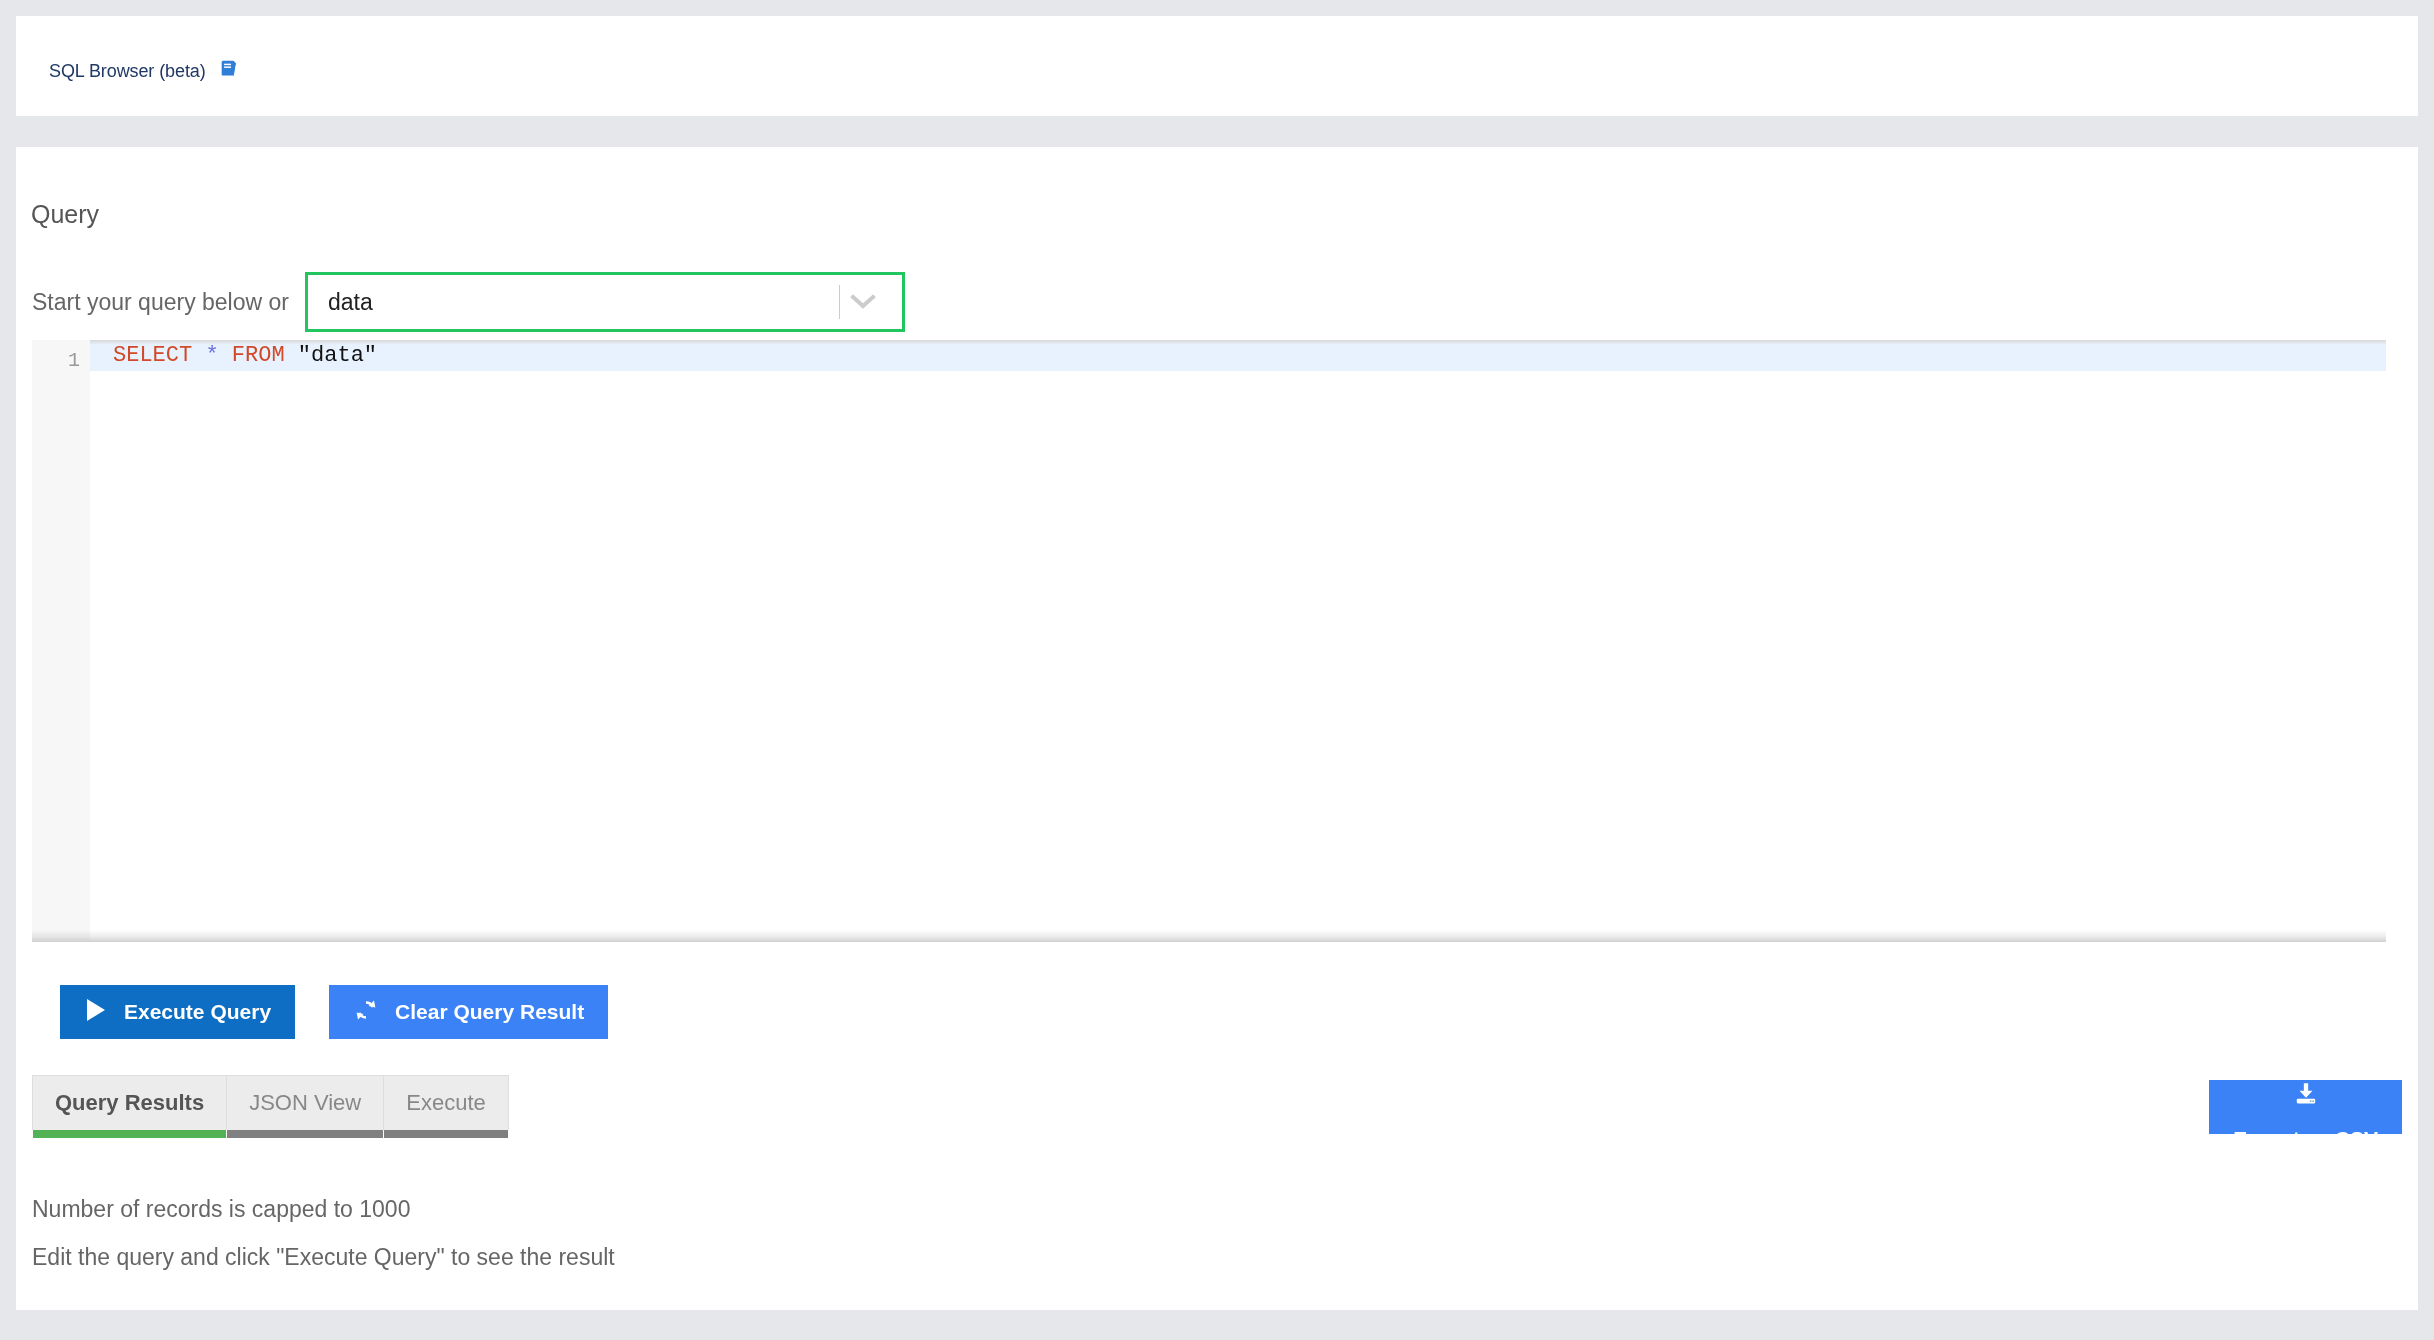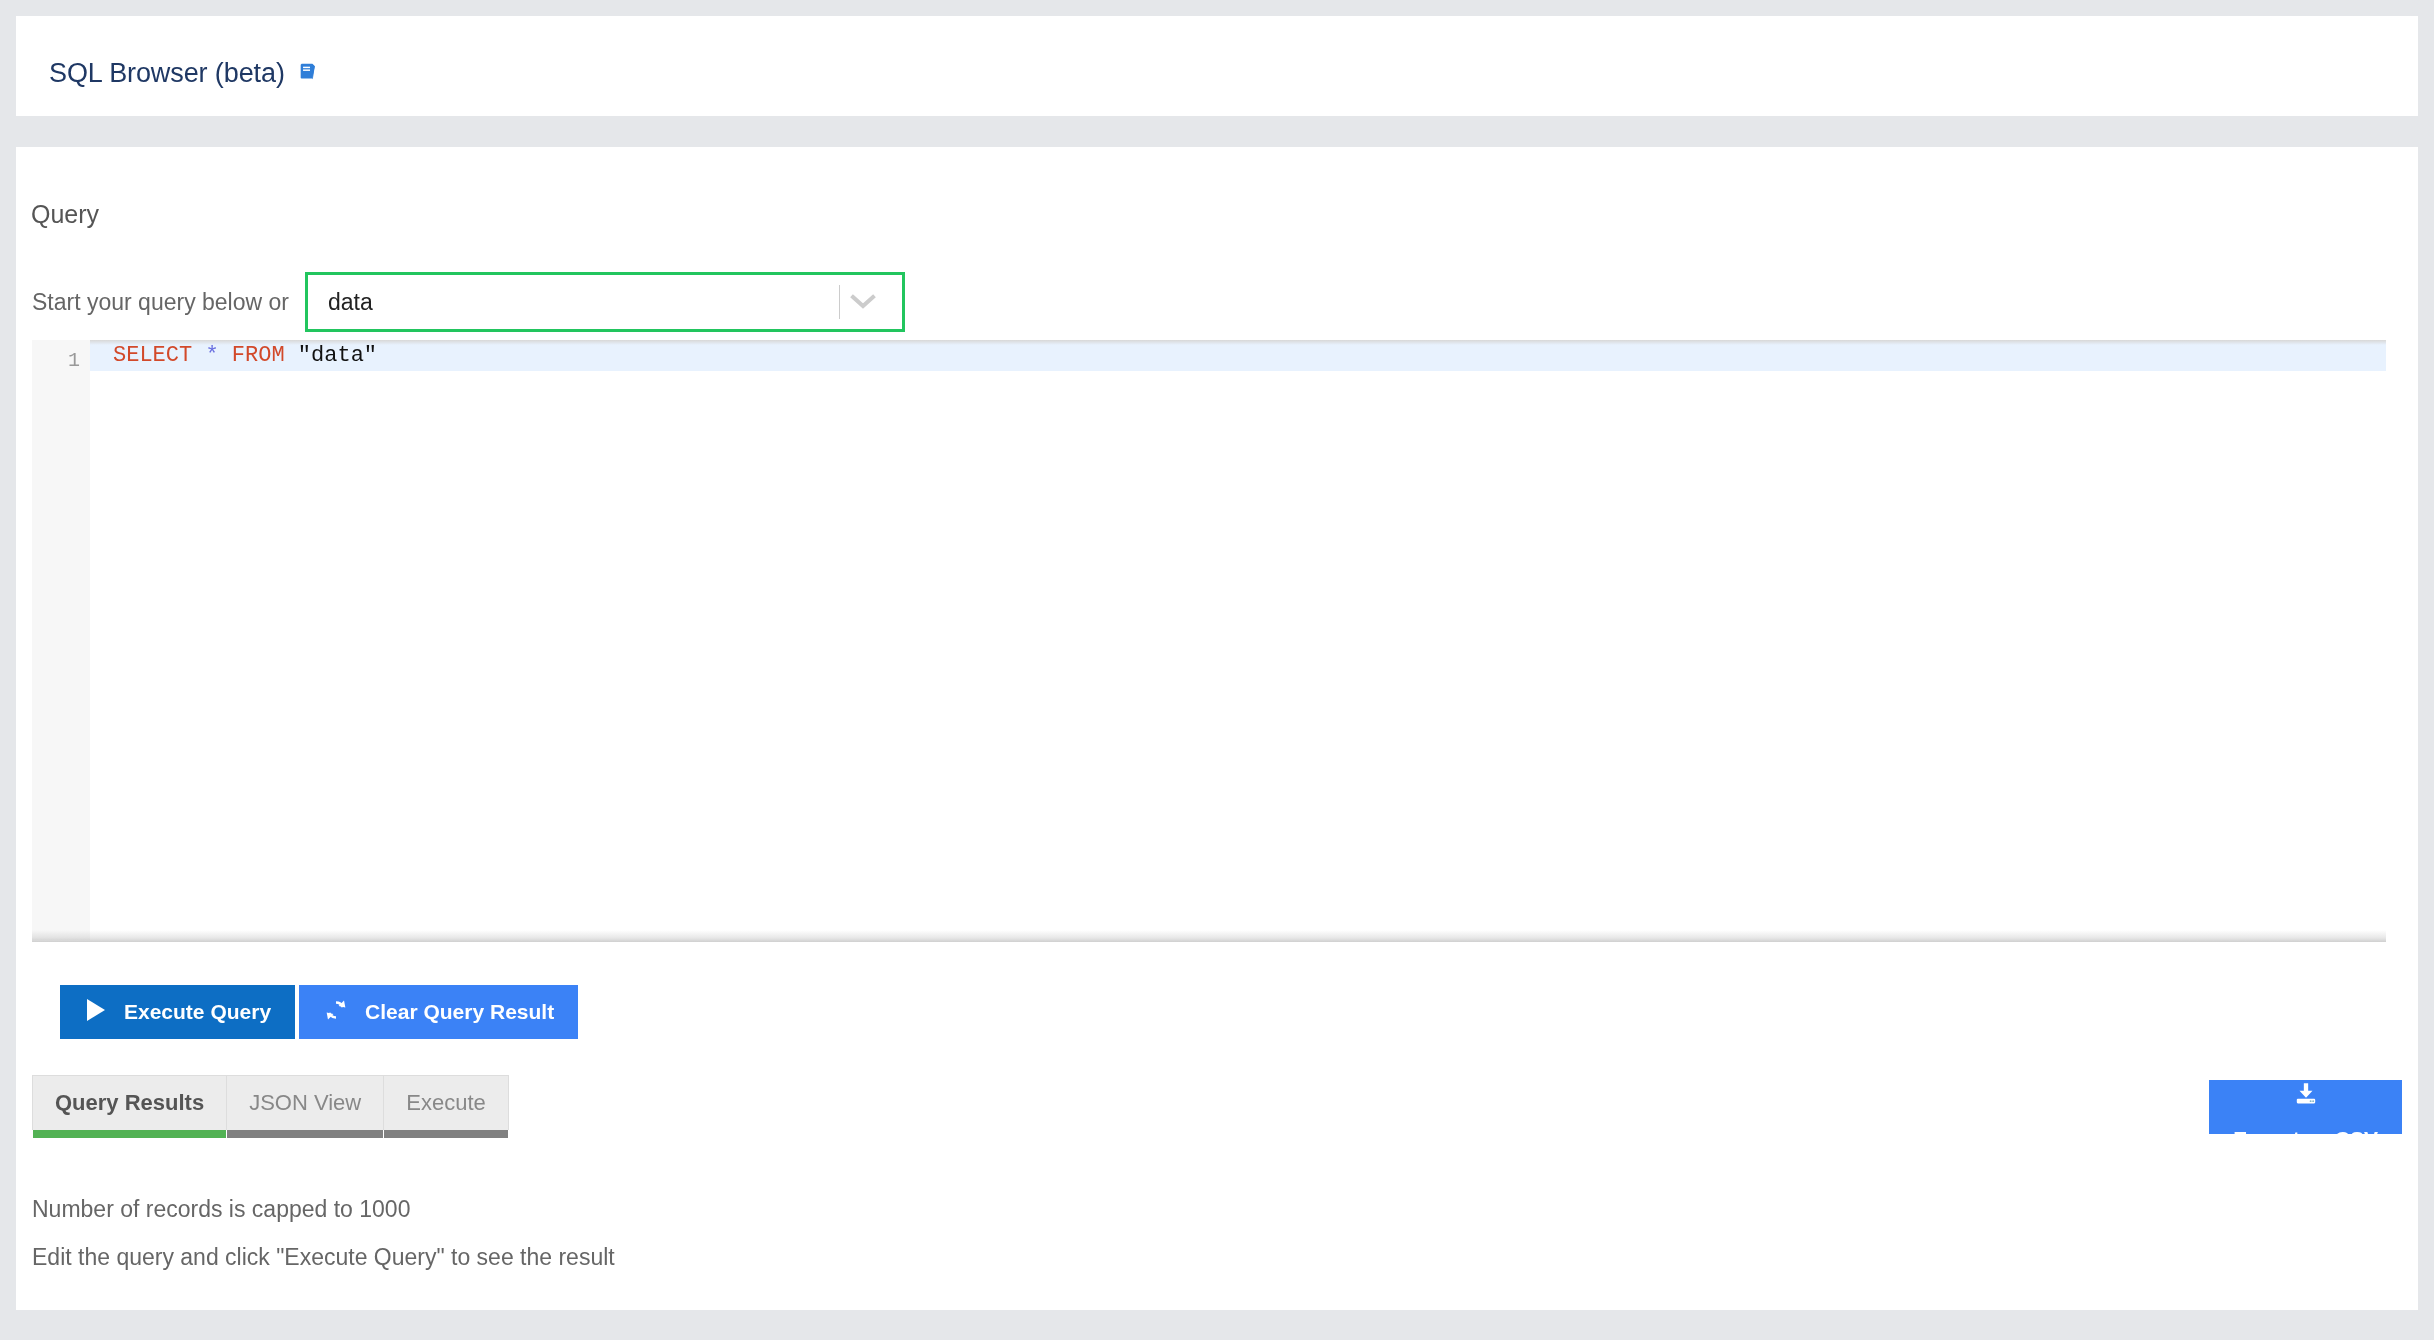--- a/index.html
+++ b/index.html
@@ -27,21 +27,21 @@
   }
   .header-title-row {
     position: absolute;
     left: 33px;
     top: 42px;
     display: flex;
     align-items: center;
     gap: 12px;
   }
   .header-title {
-    font-size: 27px;
+    font-size: 18px;
     color: #1f3864;
     letter-spacing: -0.1px;
     white-space: nowrap;
   }
   .book-icon { display: block; }
 
   
   .main-card {
     position: absolute;
     left: 16px;
@@ -178,21 +178,21 @@
     background: linear-gradient(to bottom, rgba(170,170,170,0) 0%, rgba(170,170,170,0.28) 65%, rgba(150,150,150,0.45) 100%);
   }
 
   
   .action-row {
     position: absolute;
     left: 32px;
     top: 985px;
     display: flex;
     align-items: flex-start;
-    gap: 4px;
+    gap: 34px;
     padding-left: 28px;
   }
   .btn {
     display: flex;
     align-items: center;
     gap: 16px;
     height: 54px;
     padding: 0 24px;
     border: none;
     color: #ffffff;

